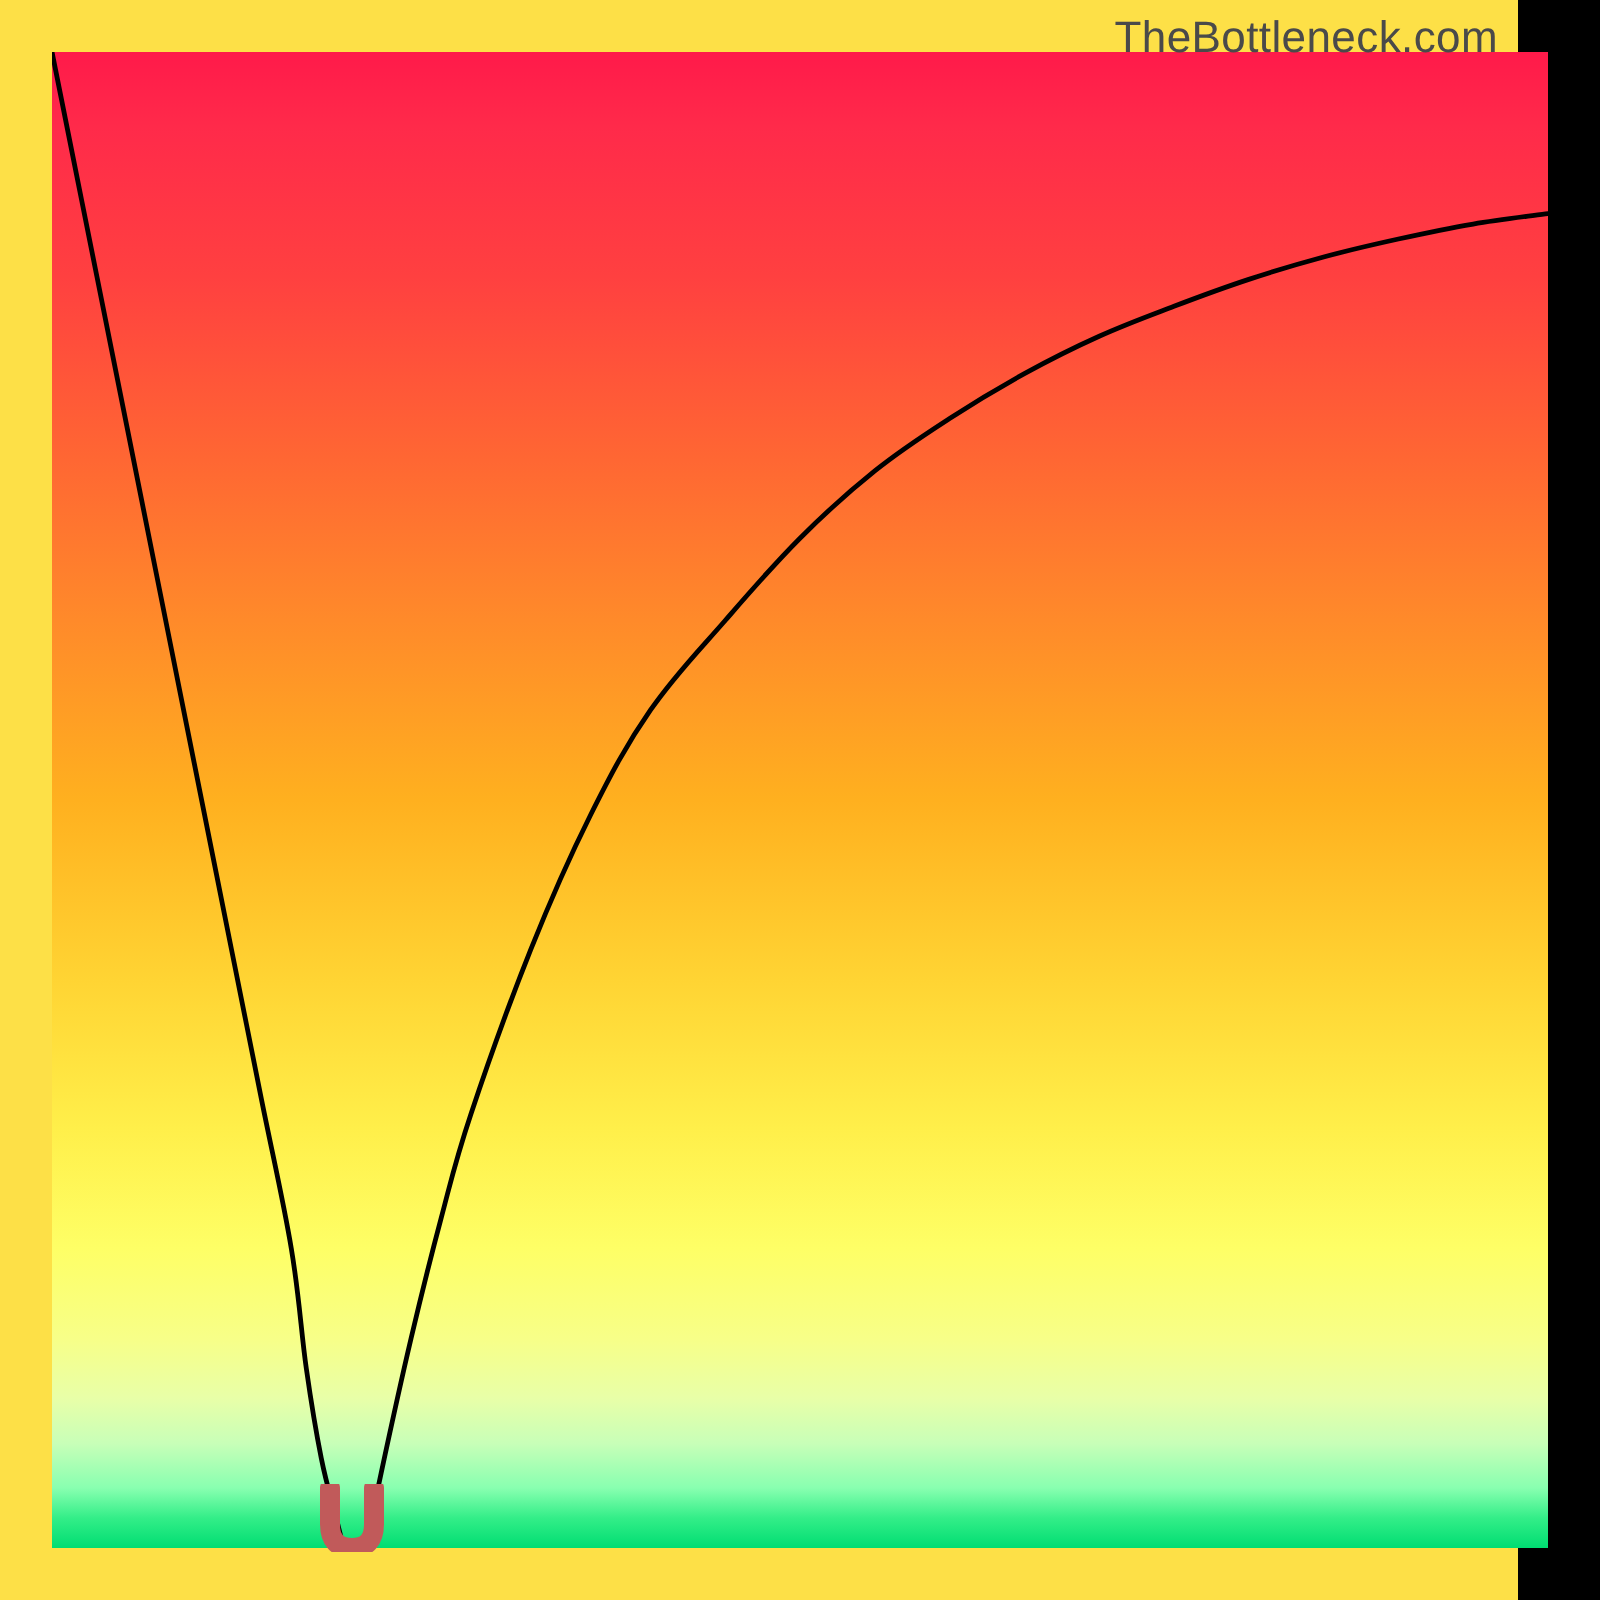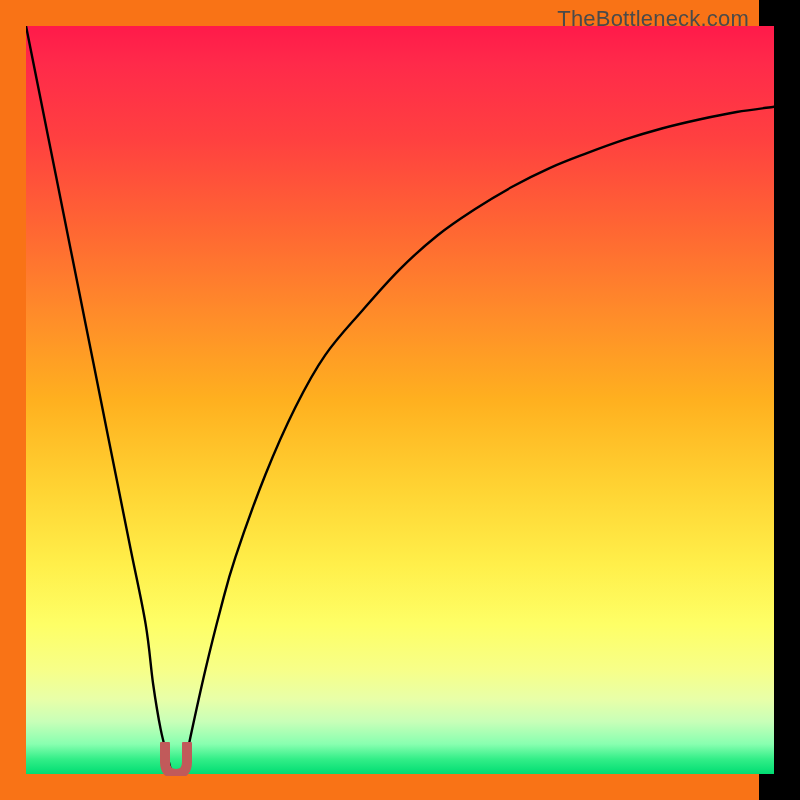--- a/index.html
+++ b/index.html
@@ -8,21 +8,21 @@
     width: 800px;
     height: 800px;
     overflow: hidden;
     background: #000;
     font-family: Arial, Helvetica, sans-serif;
   }
   .frame {
     position: relative;
     width: 759px;
     height: 800px;
-    background: #f97316;
+    background: #fde047;
     text-align: center;
   }
   .plot {
     position: absolute;
     left: 26px;
     top: 26px;
     width: 748px;
     height: 748px;
     background: linear-gradient(to bottom,
       #ff1a4a 0%,

